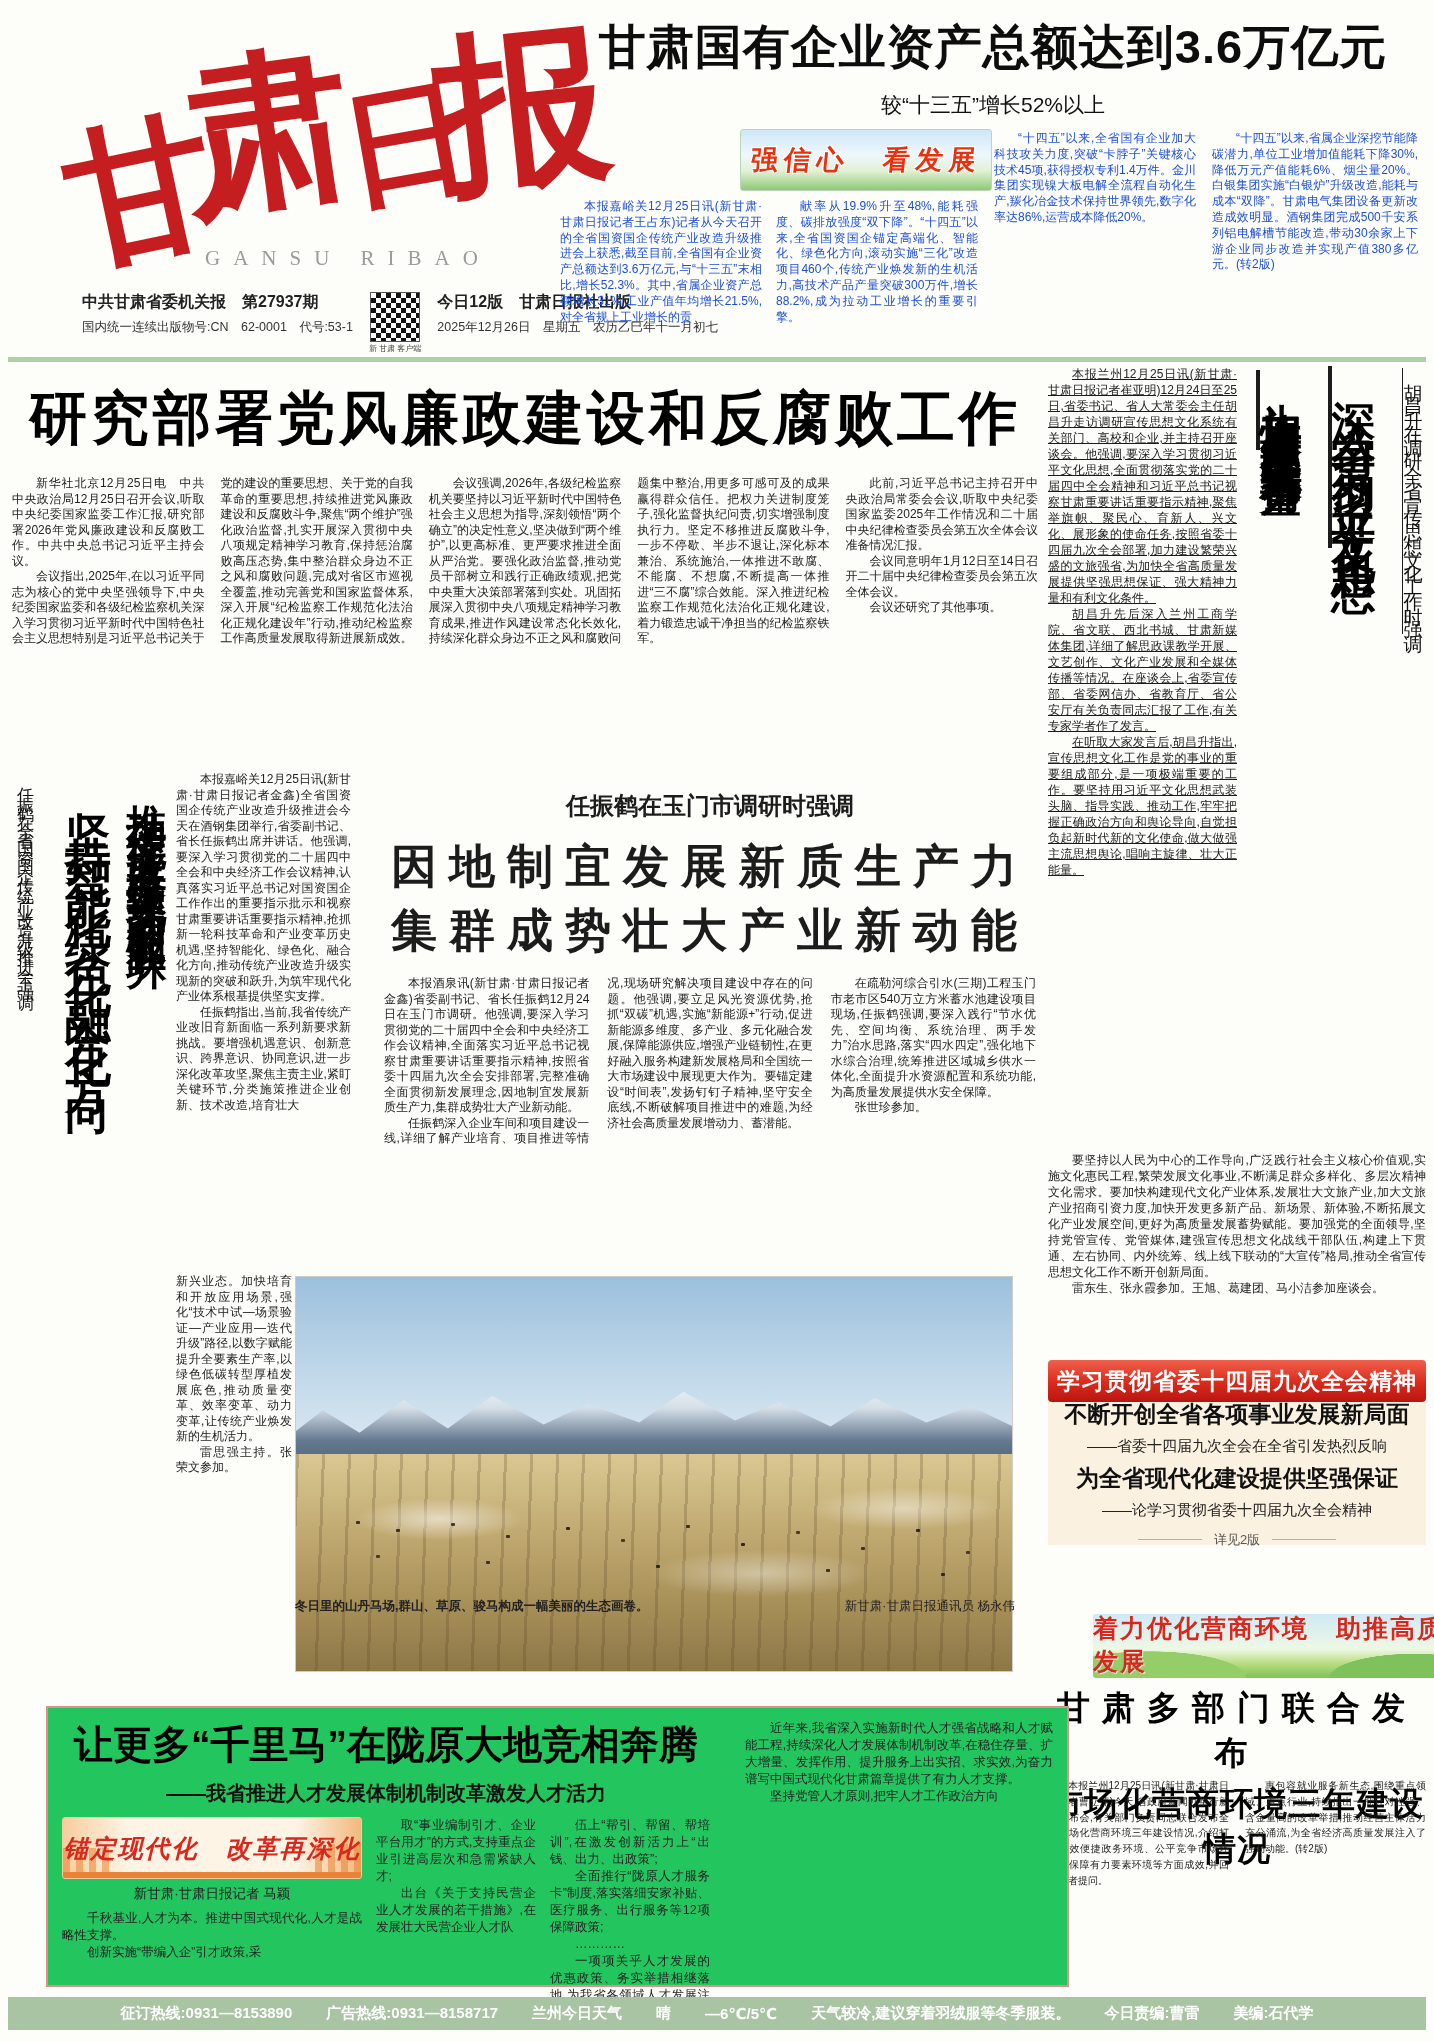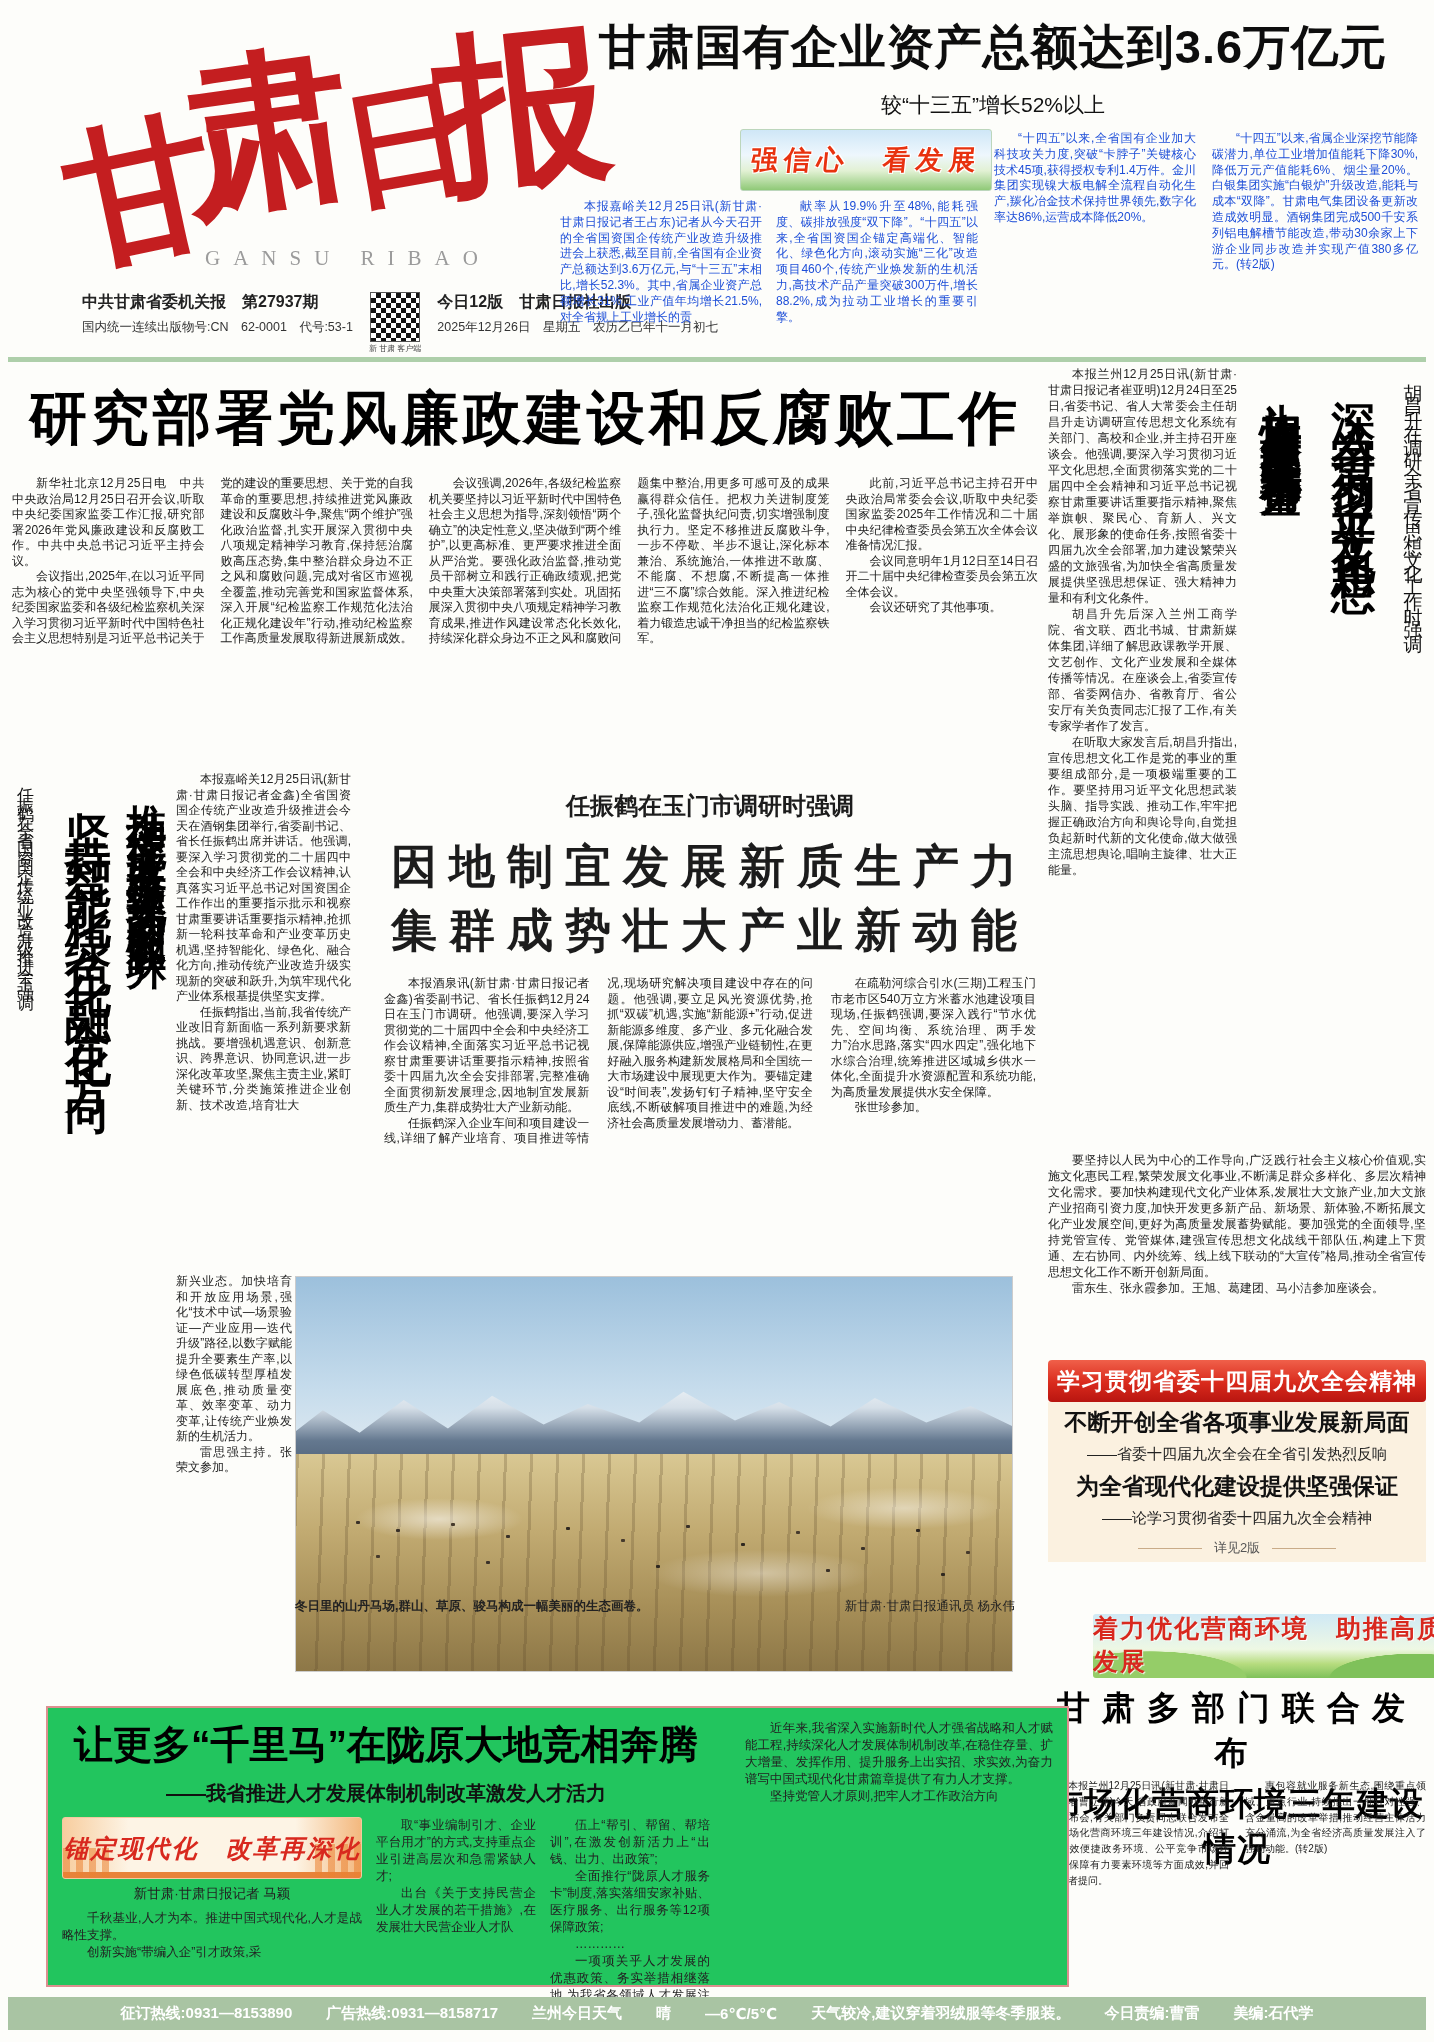--- a/index.html
+++ b/index.html
@@ -92,35 +92,35 @@
     box-shadow: 40px 8px #3a3128, 95px 2px #463a2c, 150px 14px #3a3128, 210px 6px #2f2820,
       265px 18px #463a2c, 330px 4px #3a3128, 385px 22px #2f2820, 440px 10px #463a2c,
       505px 26px #3a3128, 560px 8px #2f2820, 610px 30px #463a2c, 130px 40px #3a3128,
       300px 44px #2f2820, 470px 48px #3a3128, 20px 34px #463a2c, 585px 52px #2f2820; }
   #photo-caption-row { position:absolute; left:295px; top:1598px; width:720px; display:flex; justify-content:space-between; font-size:12.5px; color:#222; }
   #photo-caption { font-weight:bold; }
   #photo-credit { white-space:nowrap; }
 
   
   #hu { position:absolute; left:1048px; top:366px; width:378px; height:982px; }
-  #hu-row { display:flex; gap:16px; height:776px; }
+  #hu-row { display:flex; gap:16px; height:776px;text-decoration:underline; }
   #hu-col1 { width:196px; font-size:12px; line-height:16px; text-align:justify; color:#222; }
   #hu-col1 p { text-indent:2em; }
   #hu-head2 { height:764px; font-size:42px; font-weight:900; letter-spacing:5px; margin-top:4px; }
   #hu-head1 { height:712px; font-size:44px; font-weight:900; letter-spacing:14px; }
   #hu-kicker { height:640px; font-size:19px; letter-spacing:14px; margin-top:2px; color:#111; }
   #hu-bottom { margin-top:10px; height:196px; font-size:12px; line-height:16px; text-align:justify; color:#222; }
   #hu-bottom p { text-indent:2em; }
 
   
   #plenary-banner { position:absolute; left:1048px; top:1360px; width:378px; height:42px; border-radius:4px;
     background:linear-gradient(180deg,#f0604a 0%,#d92a1c 55%,#b81510 100%);
     display:flex; align-items:center; justify-content:center; }
   #plenary-banner span { color:#fff; font-size:23px; font-weight:900; letter-spacing:1px; }
-  #plenary-box { position:absolute; left:1048px; top:1402px; width:378px; height:160px; background:#fbf1e0;
+  #plenary-box { position:absolute; left:1048px; top:1402px; width:378px; height:143px; background:#fbf1e0;
     display:flex; flex-direction:column; align-items:center; justify-content:center; gap:7px; }
   .pl-h { font-size:23px; font-weight:900; color:#111; }
   .pl-s { font-size:15px; color:#222; }
   #pl-more { display:flex; align-items:center; gap:12px; margin-top:4px; color:#555; font-size:13px; }
   .pl-rule { width:64px; height:1px; background:#c9ab88; }
 
   
   #ys-banner { position:absolute; left:1048px; top:1614px; width:378px; height:64px; border-radius:3px; overflow:hidden;
     background:
       radial-gradient(140px 40px at 85% 100%, #7fc15a 0 60%, transparent 61%),

